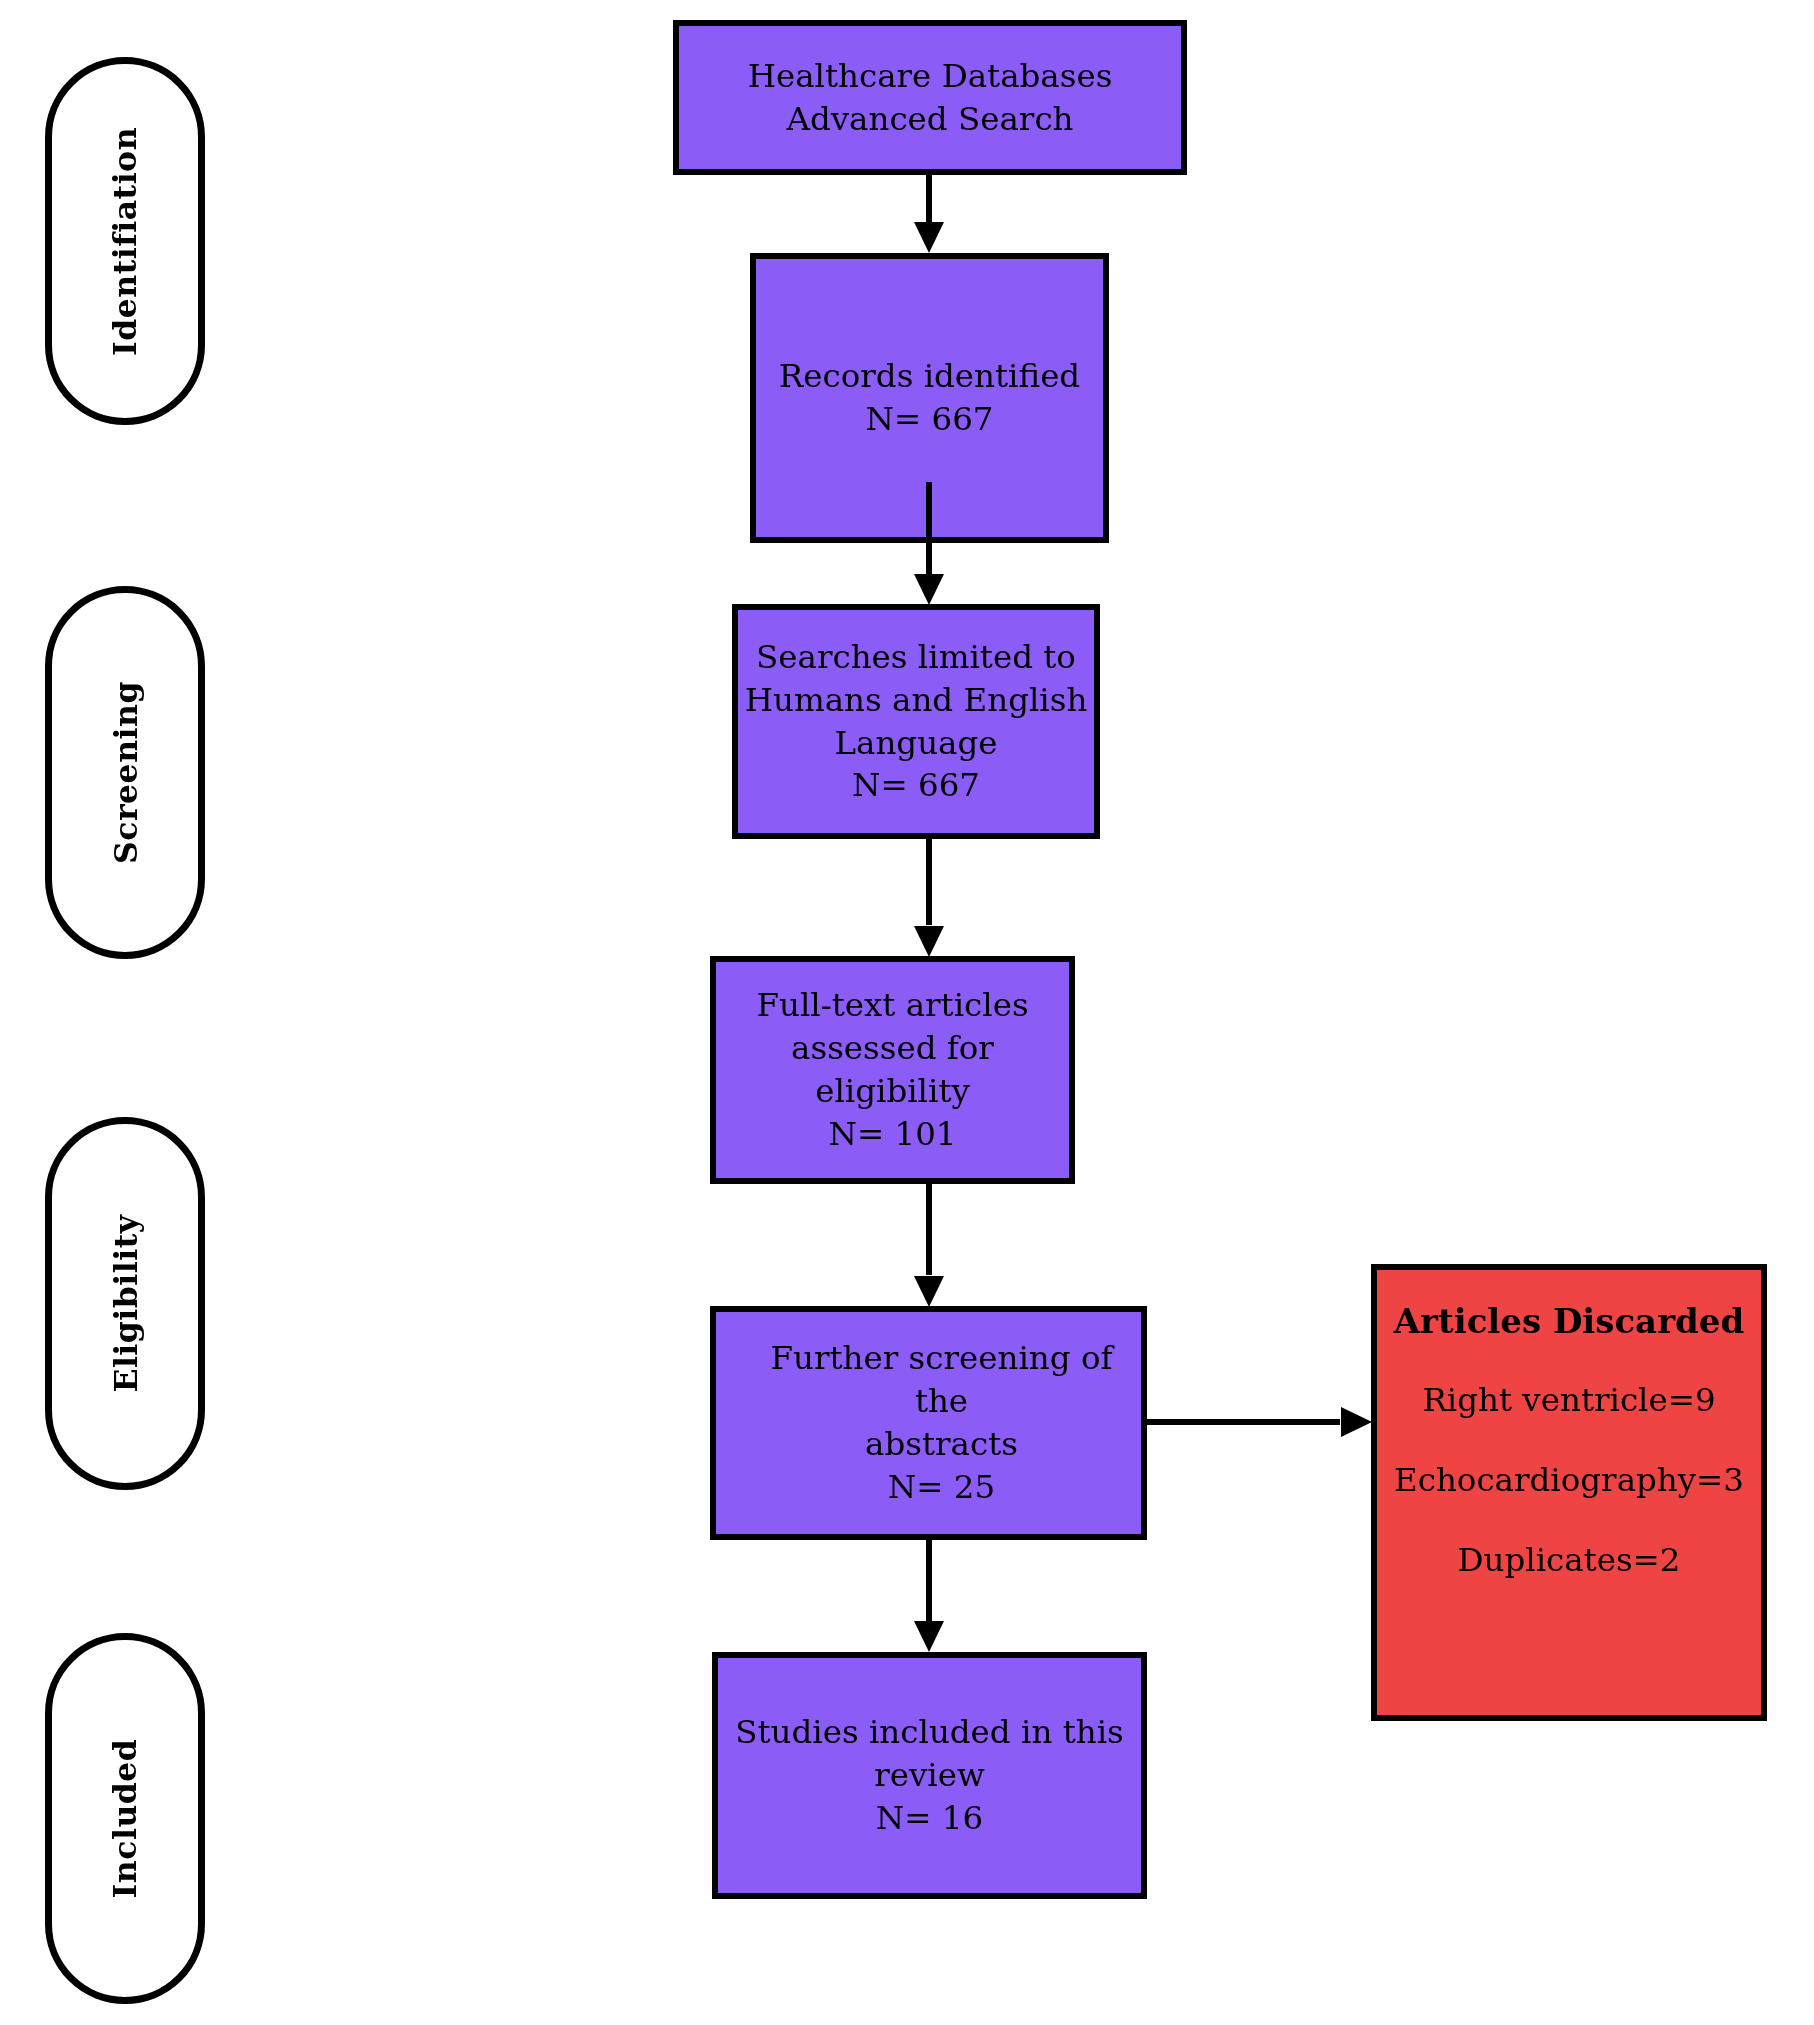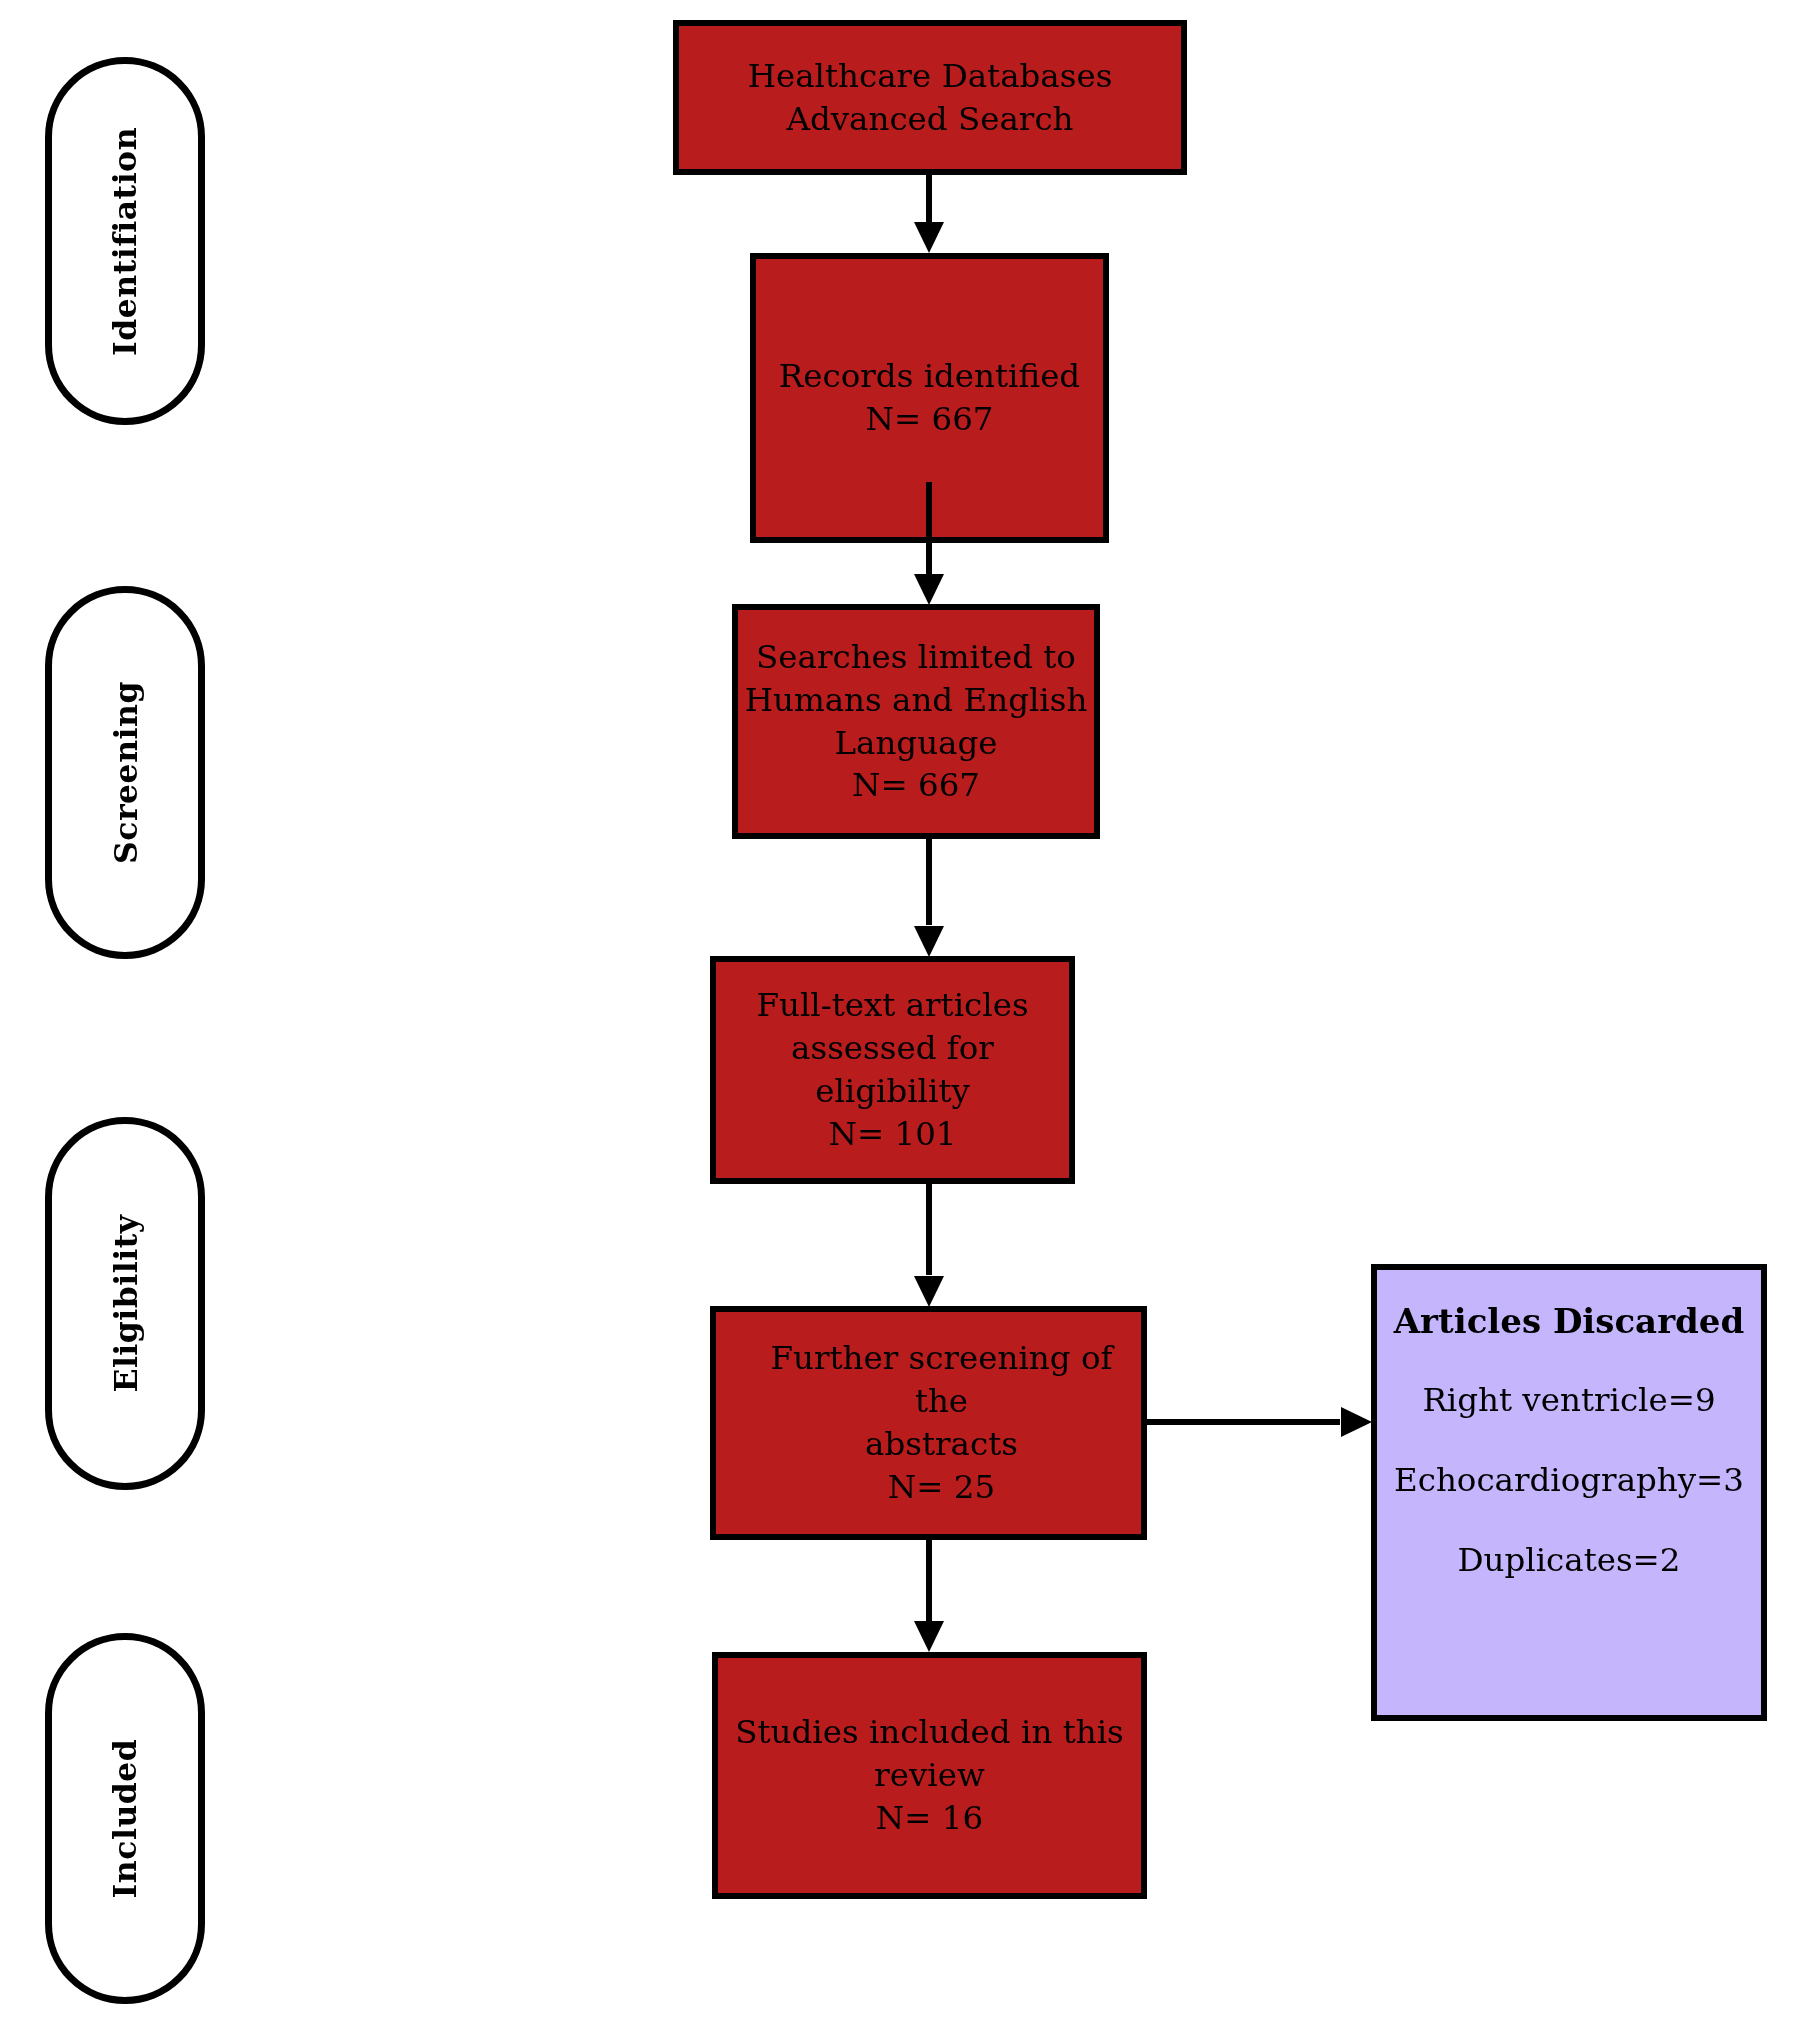--- a/index.html
+++ b/index.html
@@ -16,31 +16,31 @@
     border: 7.1px solid #000; border-radius: 89px;
     background: #fff; box-sizing: border-box;
     display: flex; align-items: center; justify-content: center;
   }
   .stage-pill .stage-label {
     transform: rotate(-90deg); white-space: nowrap;
     font-weight: bold; font-size: 31.5px; letter-spacing: 0.5px;
   }
 
   .flow-box {
-    position: absolute; border: 6.6px solid #000; background: #b91c1c;
+    position: absolute; border: 6.6px solid #000; background: #8b5cf6;
     box-sizing: border-box;
     display: flex; align-items: center; justify-content: center;
   }
   .flow-box .box-text {
     white-space: pre-line; text-align: center;
     font-size: 32.5px; line-height: 1.32;
   }
 
   .discard-box {
-    position: absolute; border: 6.6px solid #000; background: #c4b5fd;
+    position: absolute; border: 6.6px solid #000; background: #ef4444;
     box-sizing: border-box; text-align: center;
     padding: 30.5px 15.2px;
   }
   .discard-title { font-weight: bold; font-size: 34px; line-height: 1.2; }
   .discard-item { font-size: 32.5px; line-height: 1.25; margin-top: 39px; }
 
   .vline { position: absolute; left: 926px; width: 6.1px; background: #000; }
   .arrow-down {
     position: absolute; left: 914px; width: 0; height: 0;
     border-left: 15.2px solid transparent; border-right: 15.2px solid transparent;

